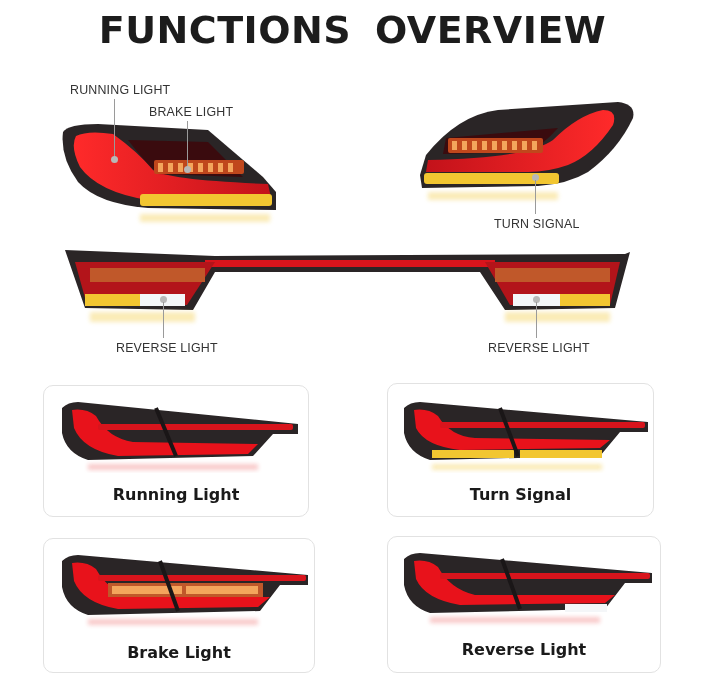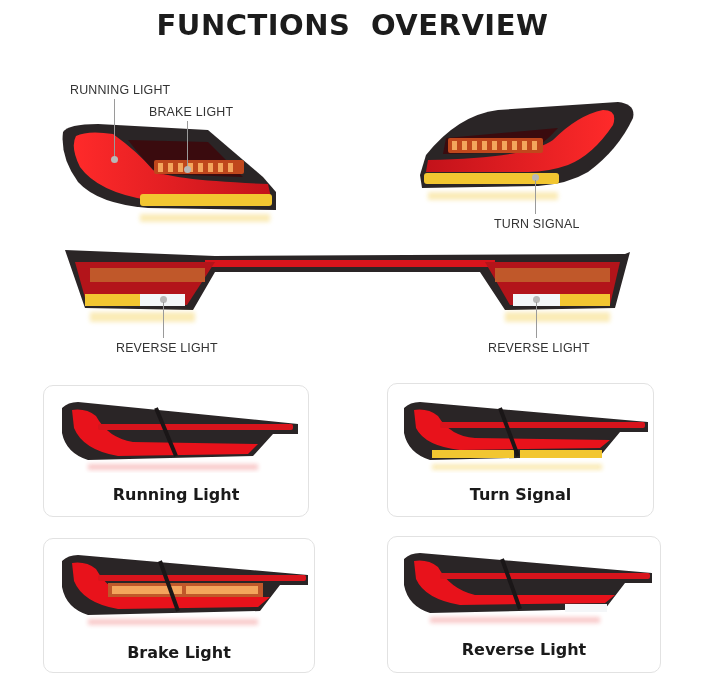--- a/index.html
+++ b/index.html
@@ -1,17 +1,17 @@
 <!DOCTYPE html>
 <html><head>
 <meta charset="utf-8">
 <style>
   html, body { margin:0; padding:0; background:#ffffff; }
   body { width:705px; height:700px; position:relative; overflow:hidden; font-family:"DejaVu Sans", sans-serif; }
-  .title { position:absolute; left:0; width:705px; top:8px; text-align:center; font-family:"DejaVu Sans", sans-serif; font-weight:bold; font-size:29px; color:#1c1c1c; letter-spacing:0.5px; word-spacing:10px; }
+  .title { position:absolute; left:0; width:705px; top:8px; text-align:center; font-family:"DejaVu Sans", sans-serif; font-weight:bold; font-size:38px; color:#1c1c1c; letter-spacing:0.5px; word-spacing:10px; }
   .callout { position:absolute; font-family:"Liberation Sans", sans-serif; font-size:13.5px; color:#333; letter-spacing:0.2px; transform:scaleX(0.92); transform-origin:left; white-space:nowrap; }
   .leader { position:absolute; width:1px; background:#9a9a9a; }
   .dot { position:absolute; width:7px; height:7px; border-radius:50%; background:#b8b8b8; }
   .lamp { position:absolute; }
   .card { position:absolute; border:1.5px solid #e2e2e2; border-radius:10px; background:#fff; overflow:hidden; }
   .card-label { position:absolute; left:0; right:0; text-align:center; font-family:"DejaVu Sans", sans-serif; font-weight:bold; font-size:16px; color:#1a1a1a; }
   .reflect { opacity:0.35; filter:blur(2px); }
 </style>
 </head>
 <body>

